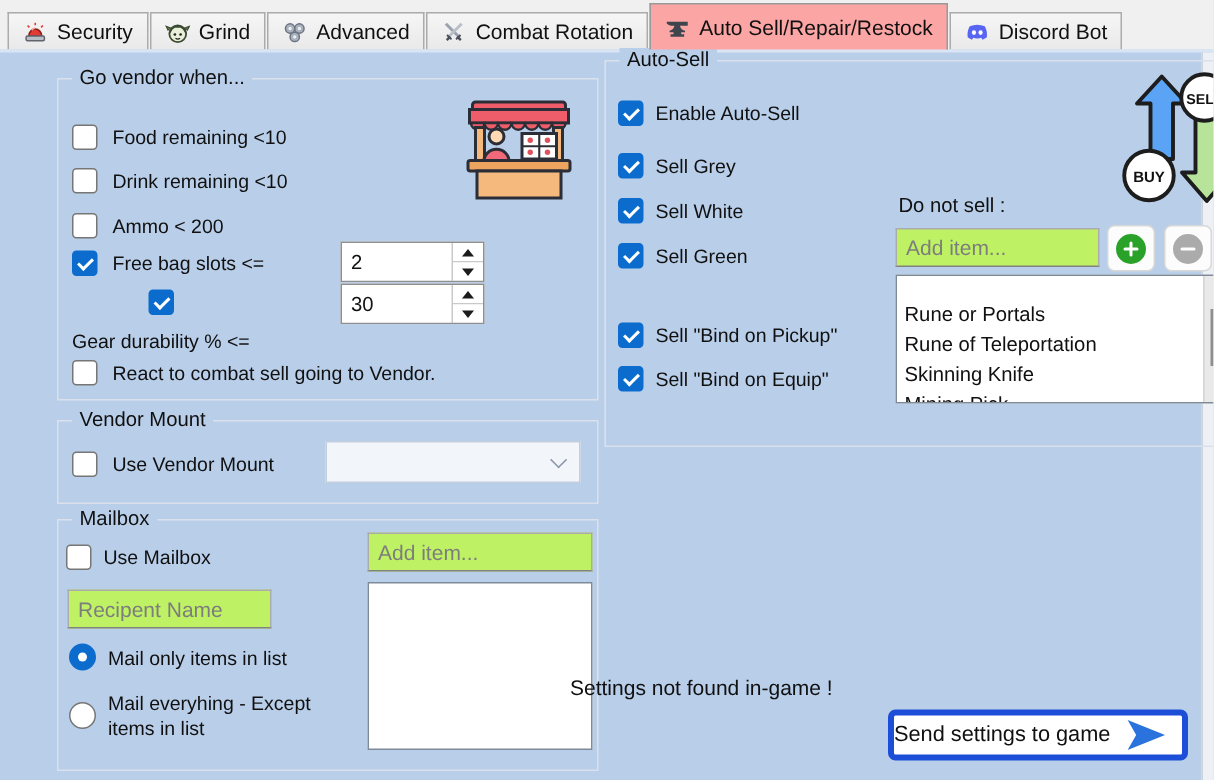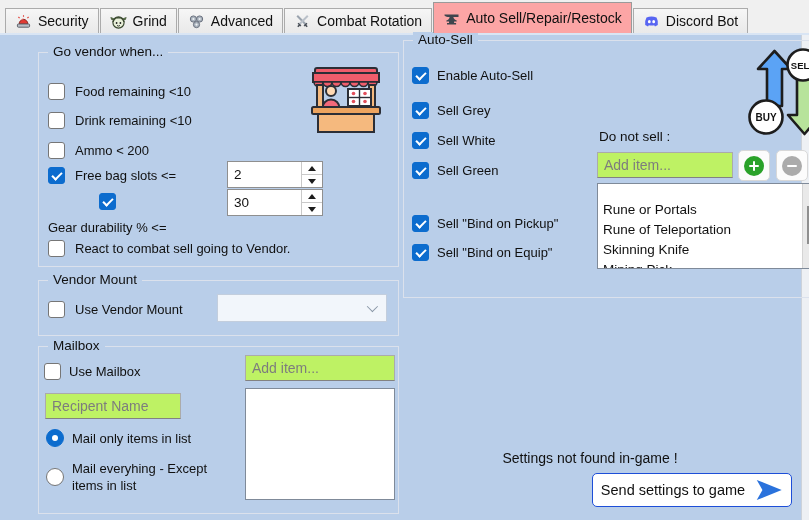--- a/index.html
+++ b/index.html
@@ -50,23 +50,23 @@
   .scroll-thumb{position:absolute;left:4px;width:9px;background:#8f8f8f;}
   
   .mini-btn{position:absolute;width:32px;height:31px;background:#fcfcfc;border:1px solid #d8d8d8;border-radius:5px;
             display:flex;align-items:center;justify-content:center;box-sizing:border-box;}
   .circle-glyph{width:20px;height:20px;border-radius:50%;position:relative;}
   .circle-glyph.green{background:#2aa22a;}
   .circle-glyph.grey{background:#ababab;}
   .circle-glyph::before{content:"";position:absolute;left:5px;top:9px;width:10px;height:2.5px;background:#fff;border-radius:1px;}
   .circle-glyph.green::after{content:"";position:absolute;left:8.8px;top:5px;width:2.5px;height:10px;background:#fff;border-radius:1px;}
   
-  .status-text{position:absolute;left:380px;top:415px;width:420px;text-align:center;font-size:14px;}
-  .send-btn{position:absolute;left:592px;top:438px;width:200px;height:34px;background:#fff;border:1px solid #1d4ed8;
-            border-radius:5px;display:flex;align-items:center;justify-content:center;gap:10px;font-size:14.5px;box-sizing:border-box;}
+  .status-text{position:absolute;left:380px;top:415px;width:420px;font-size:14px;}
+  .send-btn{position:absolute;left:592px;top:438px;width:200px;height:34px;background:#fff;border:4px solid #1d4ed8;
+            border-radius:5px;display:flex;align-items:center;justify-content:flex-start;gap:10px;font-size:14.5px;box-sizing:border-box;}
   .send-btn svg{flex:none;}
   .art{position:absolute;}
 </style>
 </head>
 <body>
 
 <div class="app">
 
   <div class="tabbar">
     <div class="tab">

